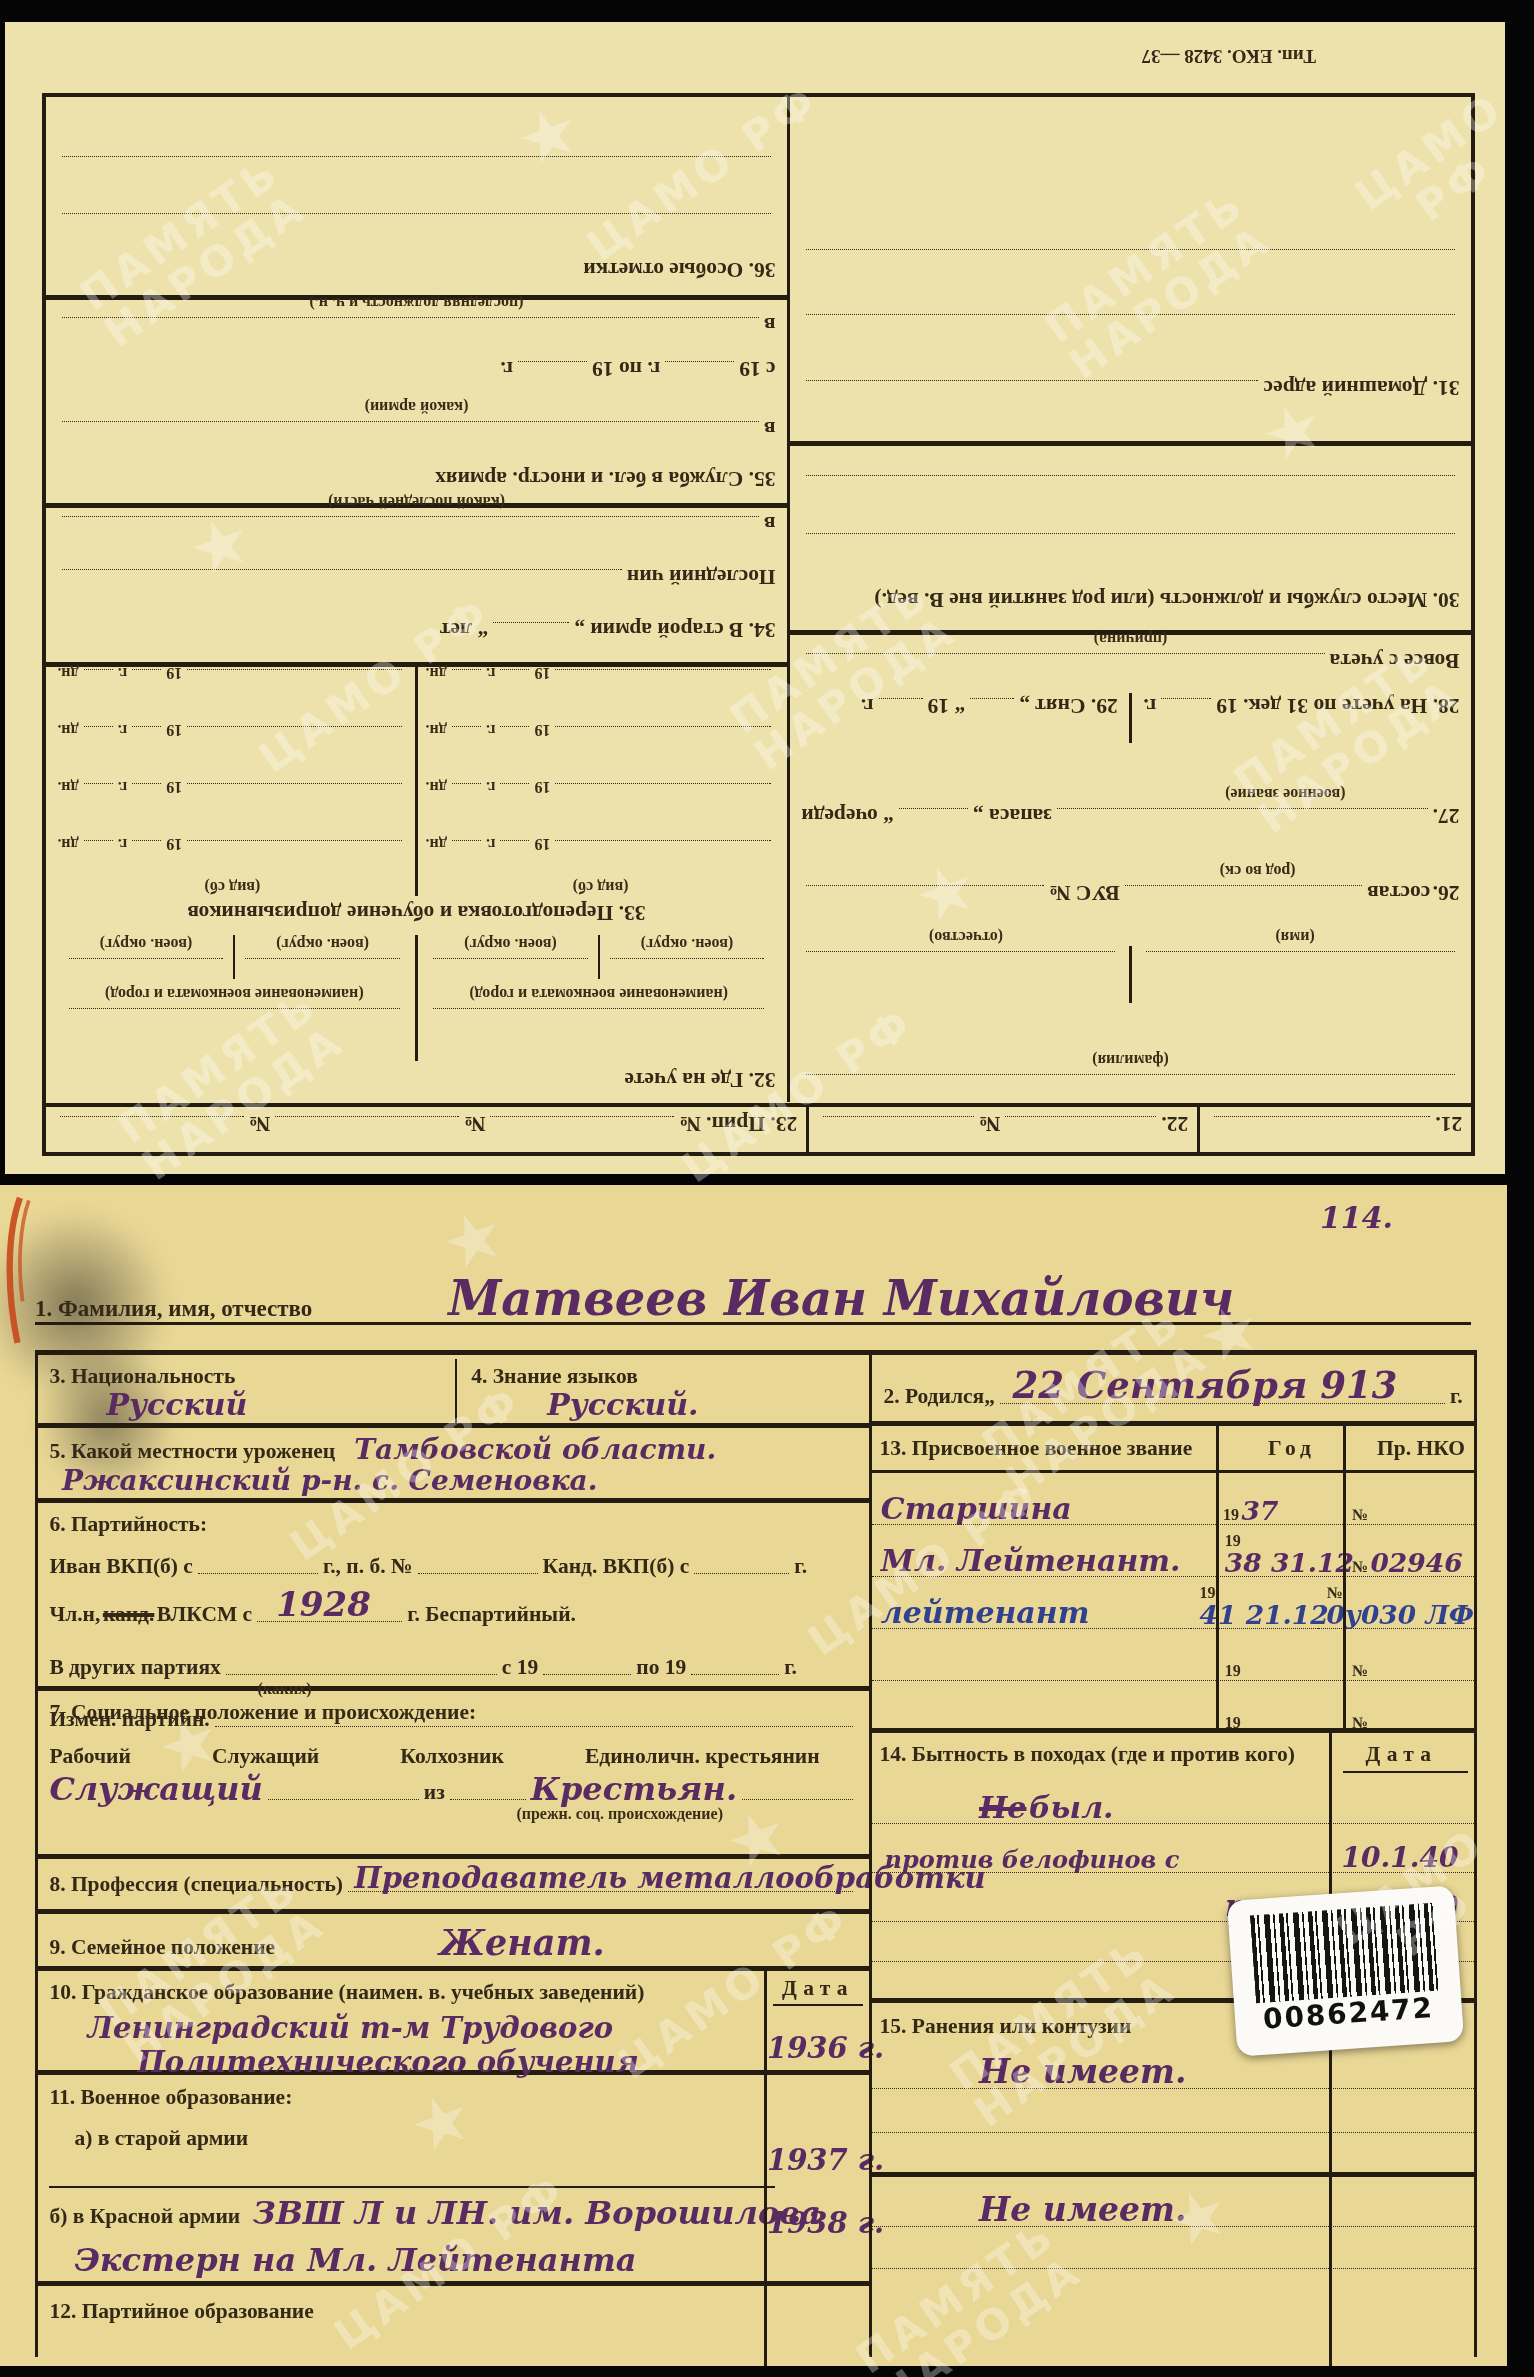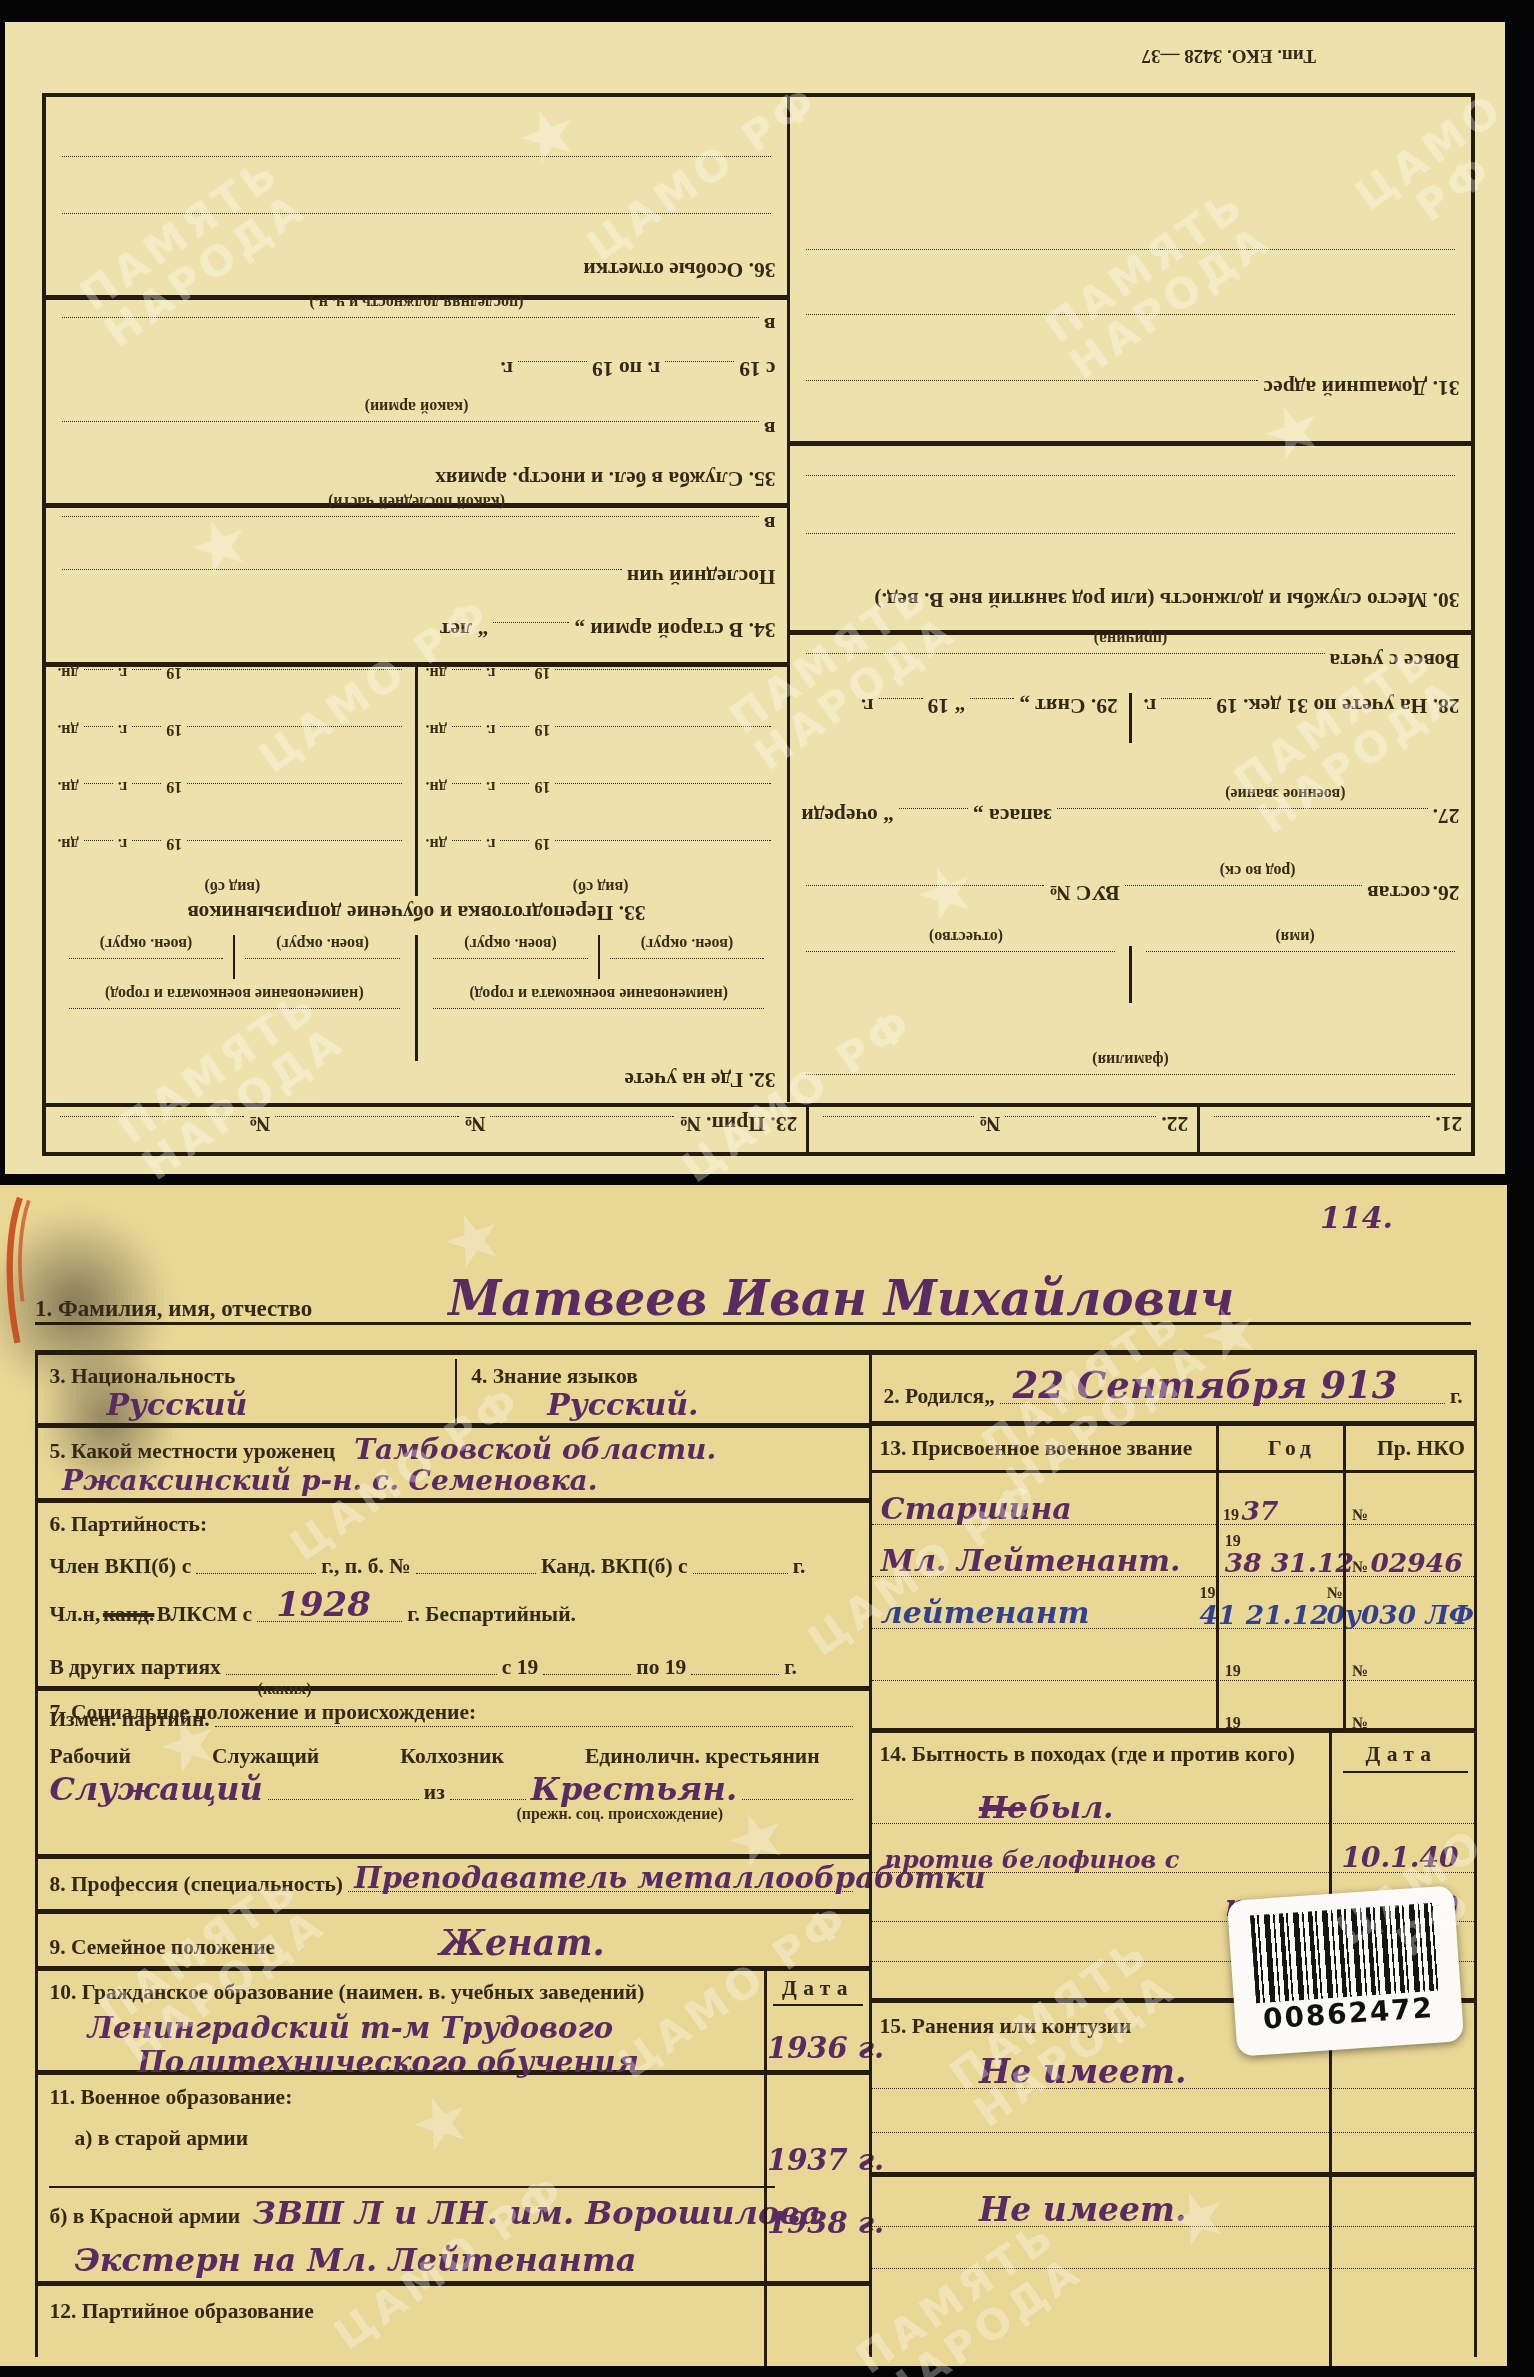--- a/index.html
+++ b/index.html
@@ -372,21 +372,21 @@
           <div class="row" style="margin-top:3.8px">
             <span class="lbl">5. Какой местности уроженец</span>
             <span class="hw" style="font-size:28px;margin-left:19px">Тамбовской области.</span>
           </div>
           <div class="hw" style="font-size:28px;margin:3.8px 0 0 12.6px">Ржаксинский р-н.  с. Семеновка.</div>
         </div>
 
         <div class="blk rule" style="height:188px">
           <div class="lbl" style="margin-top:5px">6. Партийность:</div>
           <div class="row" style="margin-top:17.7px">
-            <span class="lbl">Член ВКП(б) с</span>
+            <span class="lbl">Иван ВКП(б) с</span>
               <span class="dots fix" style="width:120px"></span>
             <span class="lbl">г., п. б. №</span>
               <span class="dots fix" style="width:120px"></span>
             <span class="lbl">Канд. ВКП(б) с</span>
               <span class="dots fix" style="width:95px"></span>
             <span class="lbl">г.</span>
           </div>
           <div class="row" style="margin-top:23px">
             <span class="lbl">Чл.н,</span>&nbsp;
             <span class="lbl struck">канд.</span>&nbsp;

